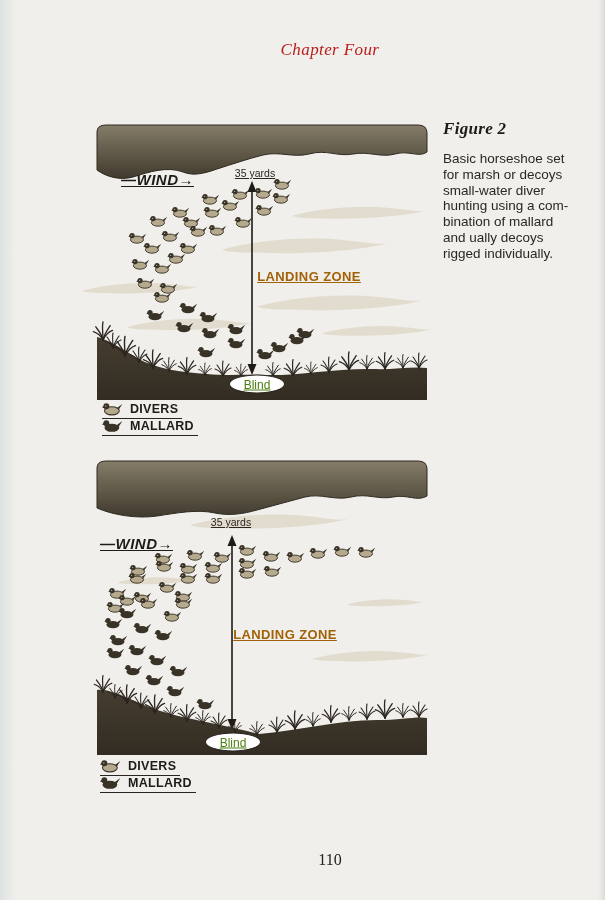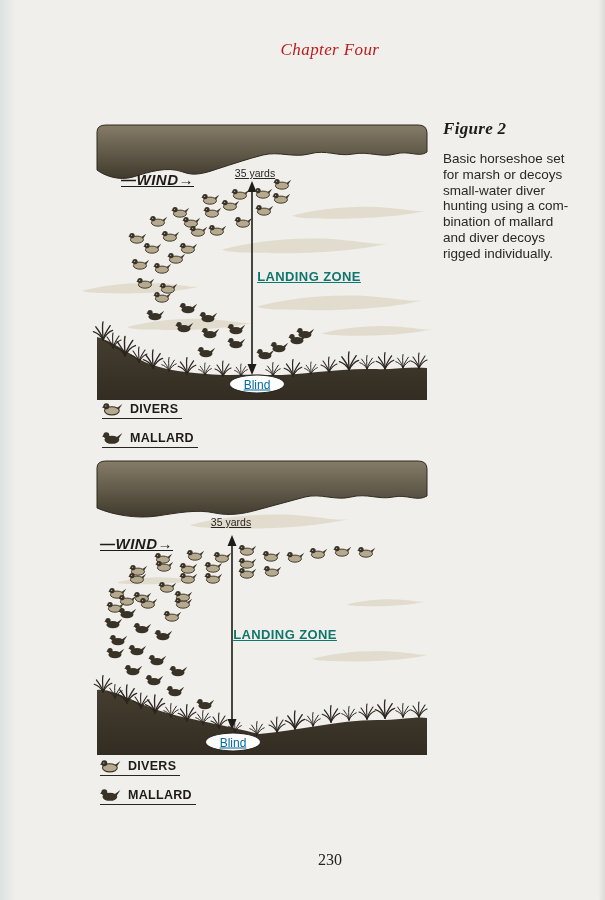--- a/index.html
+++ b/index.html
@@ -29,33 +29,33 @@
   .fig1 { top:122px; height:278px; }
   .fig2 { top:458px; height:297px; }
   .scene { position:absolute; left:0; top:0; width:100%; height:100%; overflow:visible; }
   .duck-layer { position:absolute; left:0; top:0; width:100%; height:100%; }
   .duck { position:absolute; width:19px; height:12px; overflow:visible; }
   .duck-mallard { fill:#393226; }
 
   .ovl { position:absolute; white-space:nowrap;text-decoration:underline; }
   .wind { font:italic 700 15px "Liberation Sans", sans-serif; color:#1f1b16; letter-spacing:.5px; }
   .distance { font:10.5px "Liberation Sans", sans-serif; color:#2a2620; transform:translateX(-50%); }
-  .zone { font:700 13px "Liberation Sans", sans-serif; color:#0f766e; letter-spacing:.4px; transform:translateX(-50%); }
+  .zone { font:700 13px "Liberation Sans", sans-serif; color:#a16207; letter-spacing:.4px; transform:translateX(-50%); }
   .blind {
     width:56px; height:19px; background:#ffffff; border:1.6px solid #2a2520;
     border-radius:50%; display:flex; align-items:center; justify-content:center;
-    transform:translate(-50%,-50%); font:12px "Liberation Sans", sans-serif; color:#0369a1;
+    transform:translate(-50%,-50%); font:12px "Liberation Sans", sans-serif; color:#4d7c0f;
   }
 
   .legend { position:absolute; }
   .legend-1 { left:102px; top:402px; }
   .legend-2 { left:100px; top:759px; }
   .legend-row {
     display:flex; align-items:center; gap:7px; width:fit-content;
-    border-bottom:1.5px solid #2a2520; padding:0 4px 2px 0; margin-bottom:12px;
+    border-bottom:1.5px solid #2a2520; padding:0 4px 2px 0; margin-bottom:0;
   }
   .legend-row svg { width:21px; height:14px; overflow:visible; }
   .legend-label { font:700 12.5px "Liberation Sans", sans-serif; color:#1f1b16; letter-spacing:.3px; }
 
   .caption { position:absolute; left:443px; width:152px; }
   .cap-1 { top:119px; }
   .cap-2 { top:455px; }
   .fig-title { font:italic 700 17px "Liberation Serif", serif; color:#1f1b16; letter-spacing:.3px; margin-bottom:12px; }
   .cap-line { font:13.5px "Liberation Sans", sans-serif; line-height:15.8px; color:#2b2722; }
 
@@ -289,21 +289,21 @@
     </div>
   </div>
 
   <div class="caption cap-1">
     <div class="fig-title">Figure 2</div>
     <div class="cap-line">Basic horseshoe set</div>
     <div class="cap-line">for marsh or decoys</div>
     <div class="cap-line">small-water diver</div>
     <div class="cap-line">hunting using a com-</div>
     <div class="cap-line">bination of mallard</div>
-    <div class="cap-line">and diver decoys</div>
+    <div class="cap-line">and ually decoys</div>
     <div class="cap-line">rigged individually.</div>
   </div>
 
   <div class="diagram fig2">
     <svg class="scene" viewBox="0 0 330 297">
       <g fill="#d9d3bf" opacity="0.65">
         <use href="#wave-sym" transform="translate(93,58)"></use>
         <use href="#wave-sym" transform="translate(250,142) scale(0.5)"></use>
         <use href="#wave-sym" transform="translate(215,194) scale(0.75)"></use>
         <use href="#wave-sym" transform="translate(20,120) scale(0.5)"></use>
@@ -497,14 +497,14 @@
     </div>
     <div class="legend-row">
       <svg viewBox="0 0 34 22" class="duck-mallard">
           <use href="#duck-mallard-sym"></use>
         </svg>
       <span class="legend-label">MALLARD</span>
     </div>
   </div>
 
 
-  <div class="footer">230</div>
+  <div class="footer">110</div>
 </div>
 
 </body></html>

